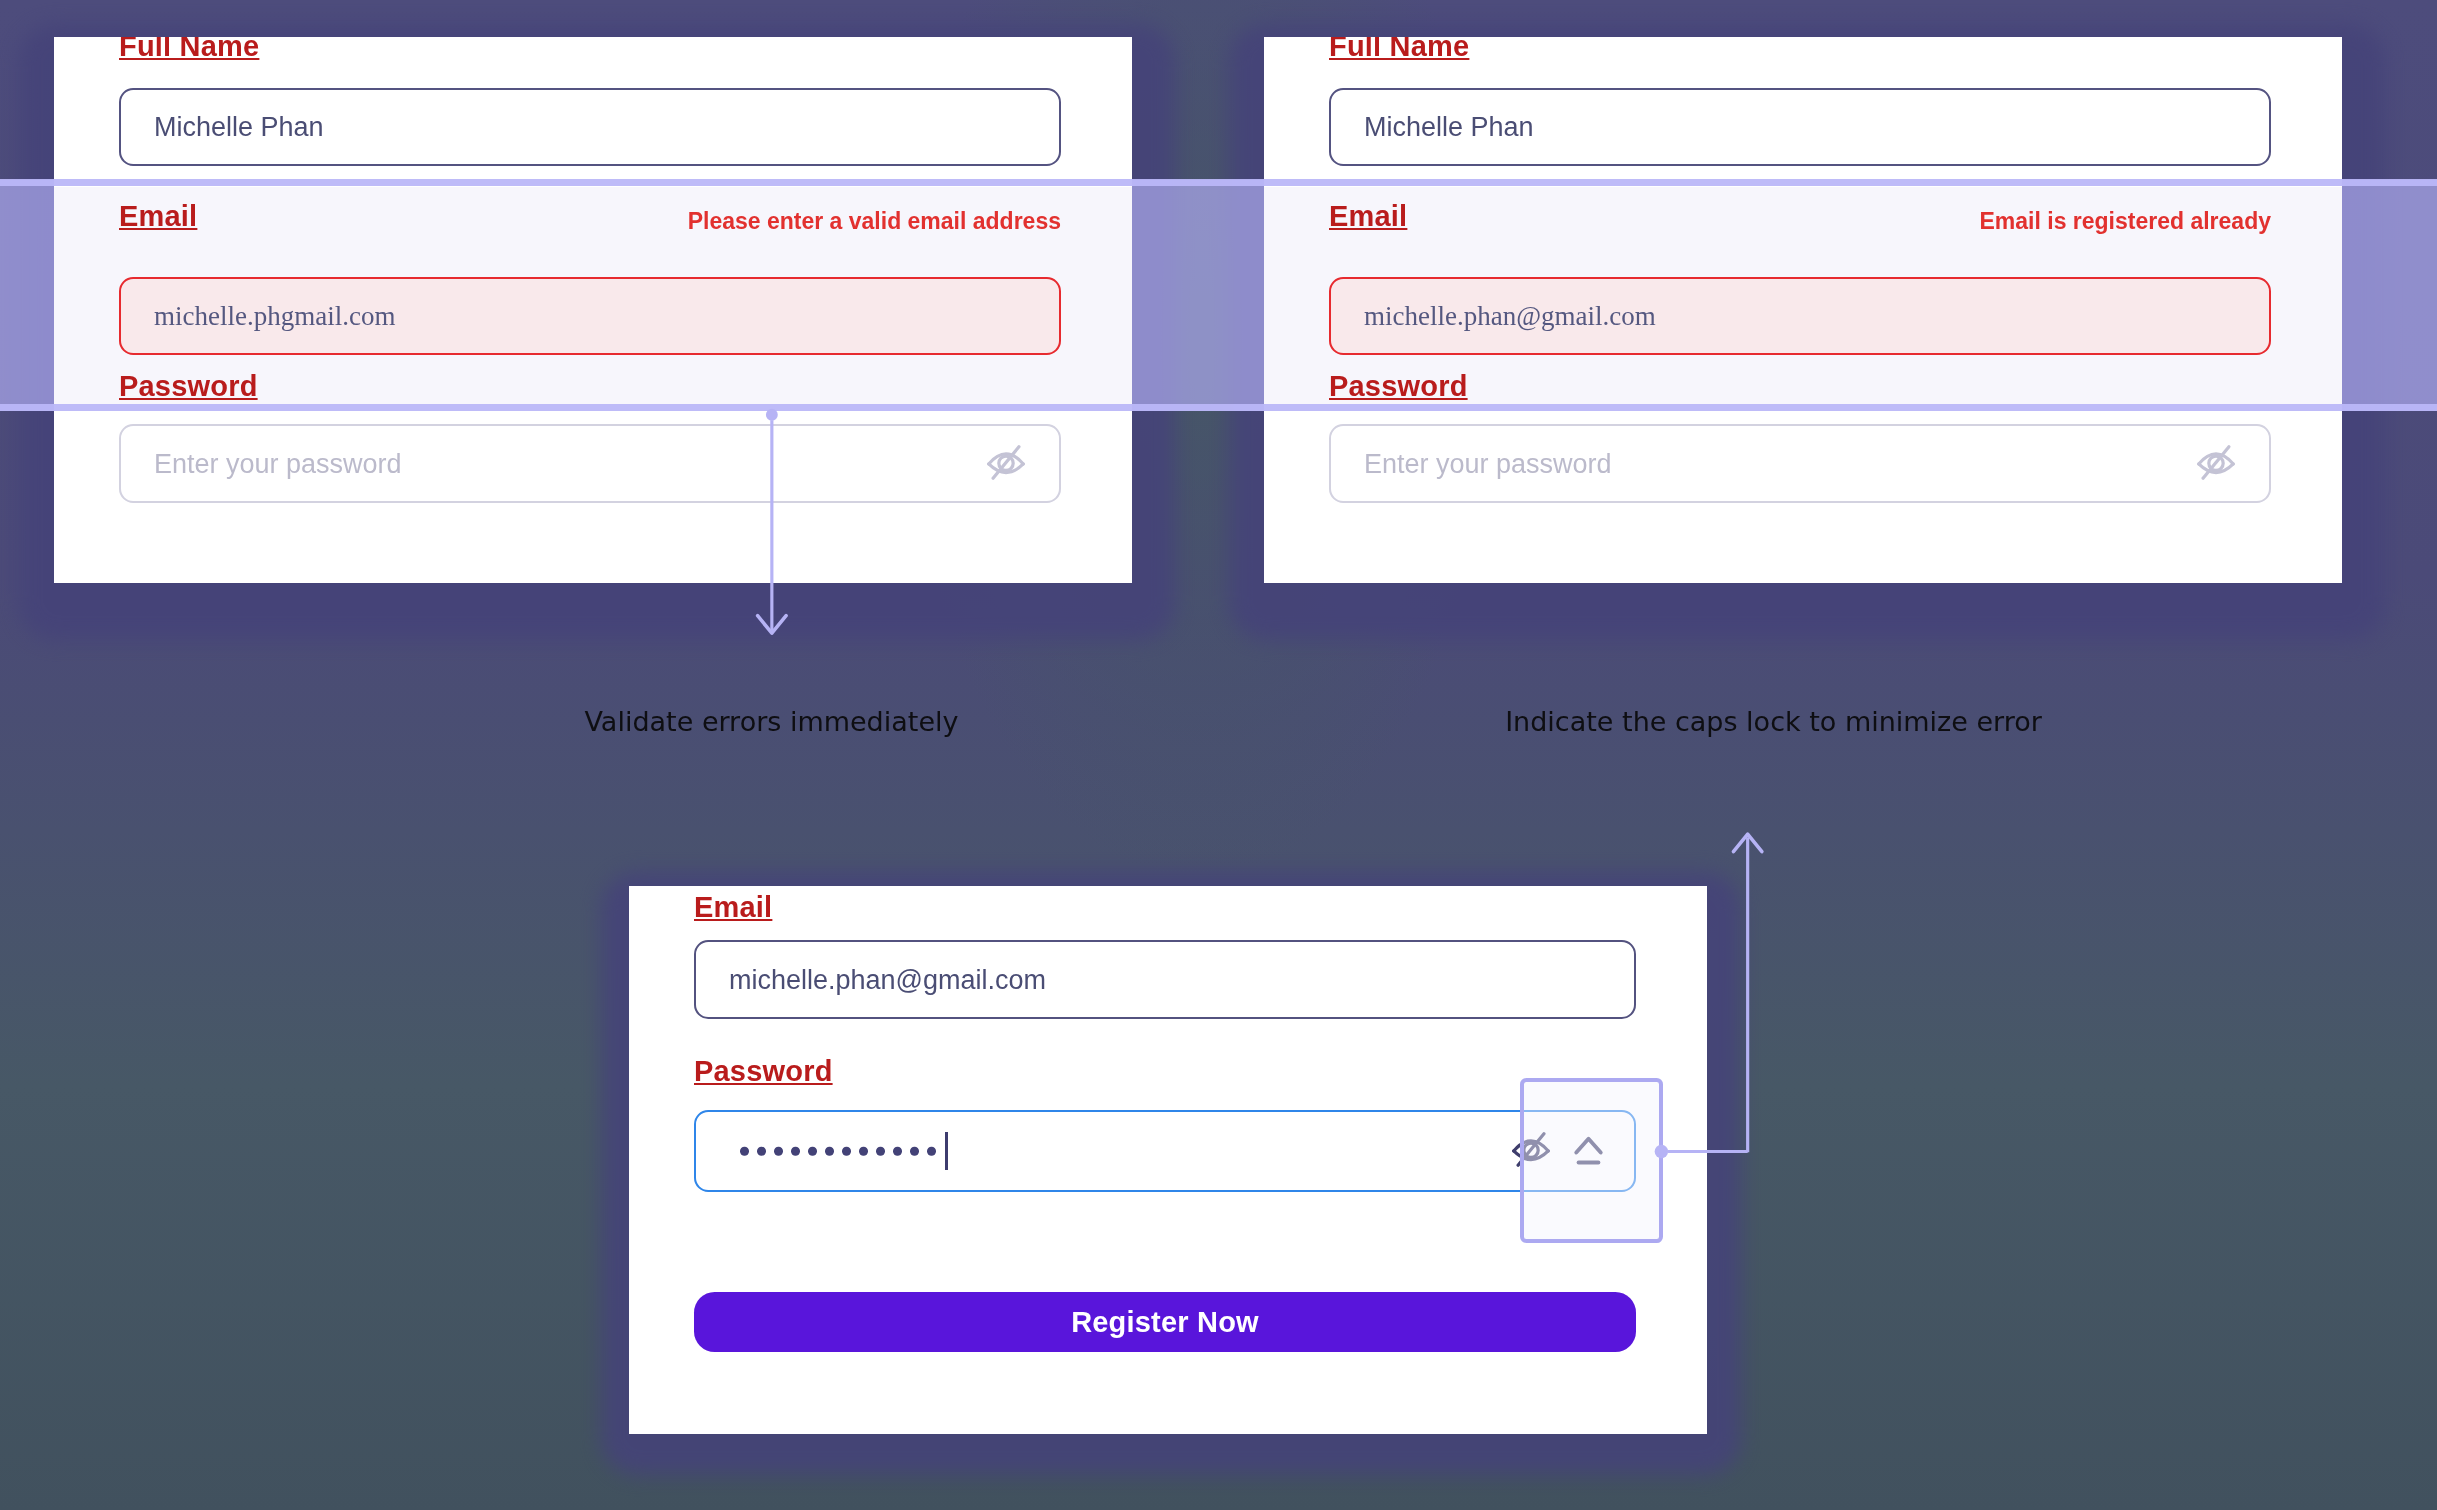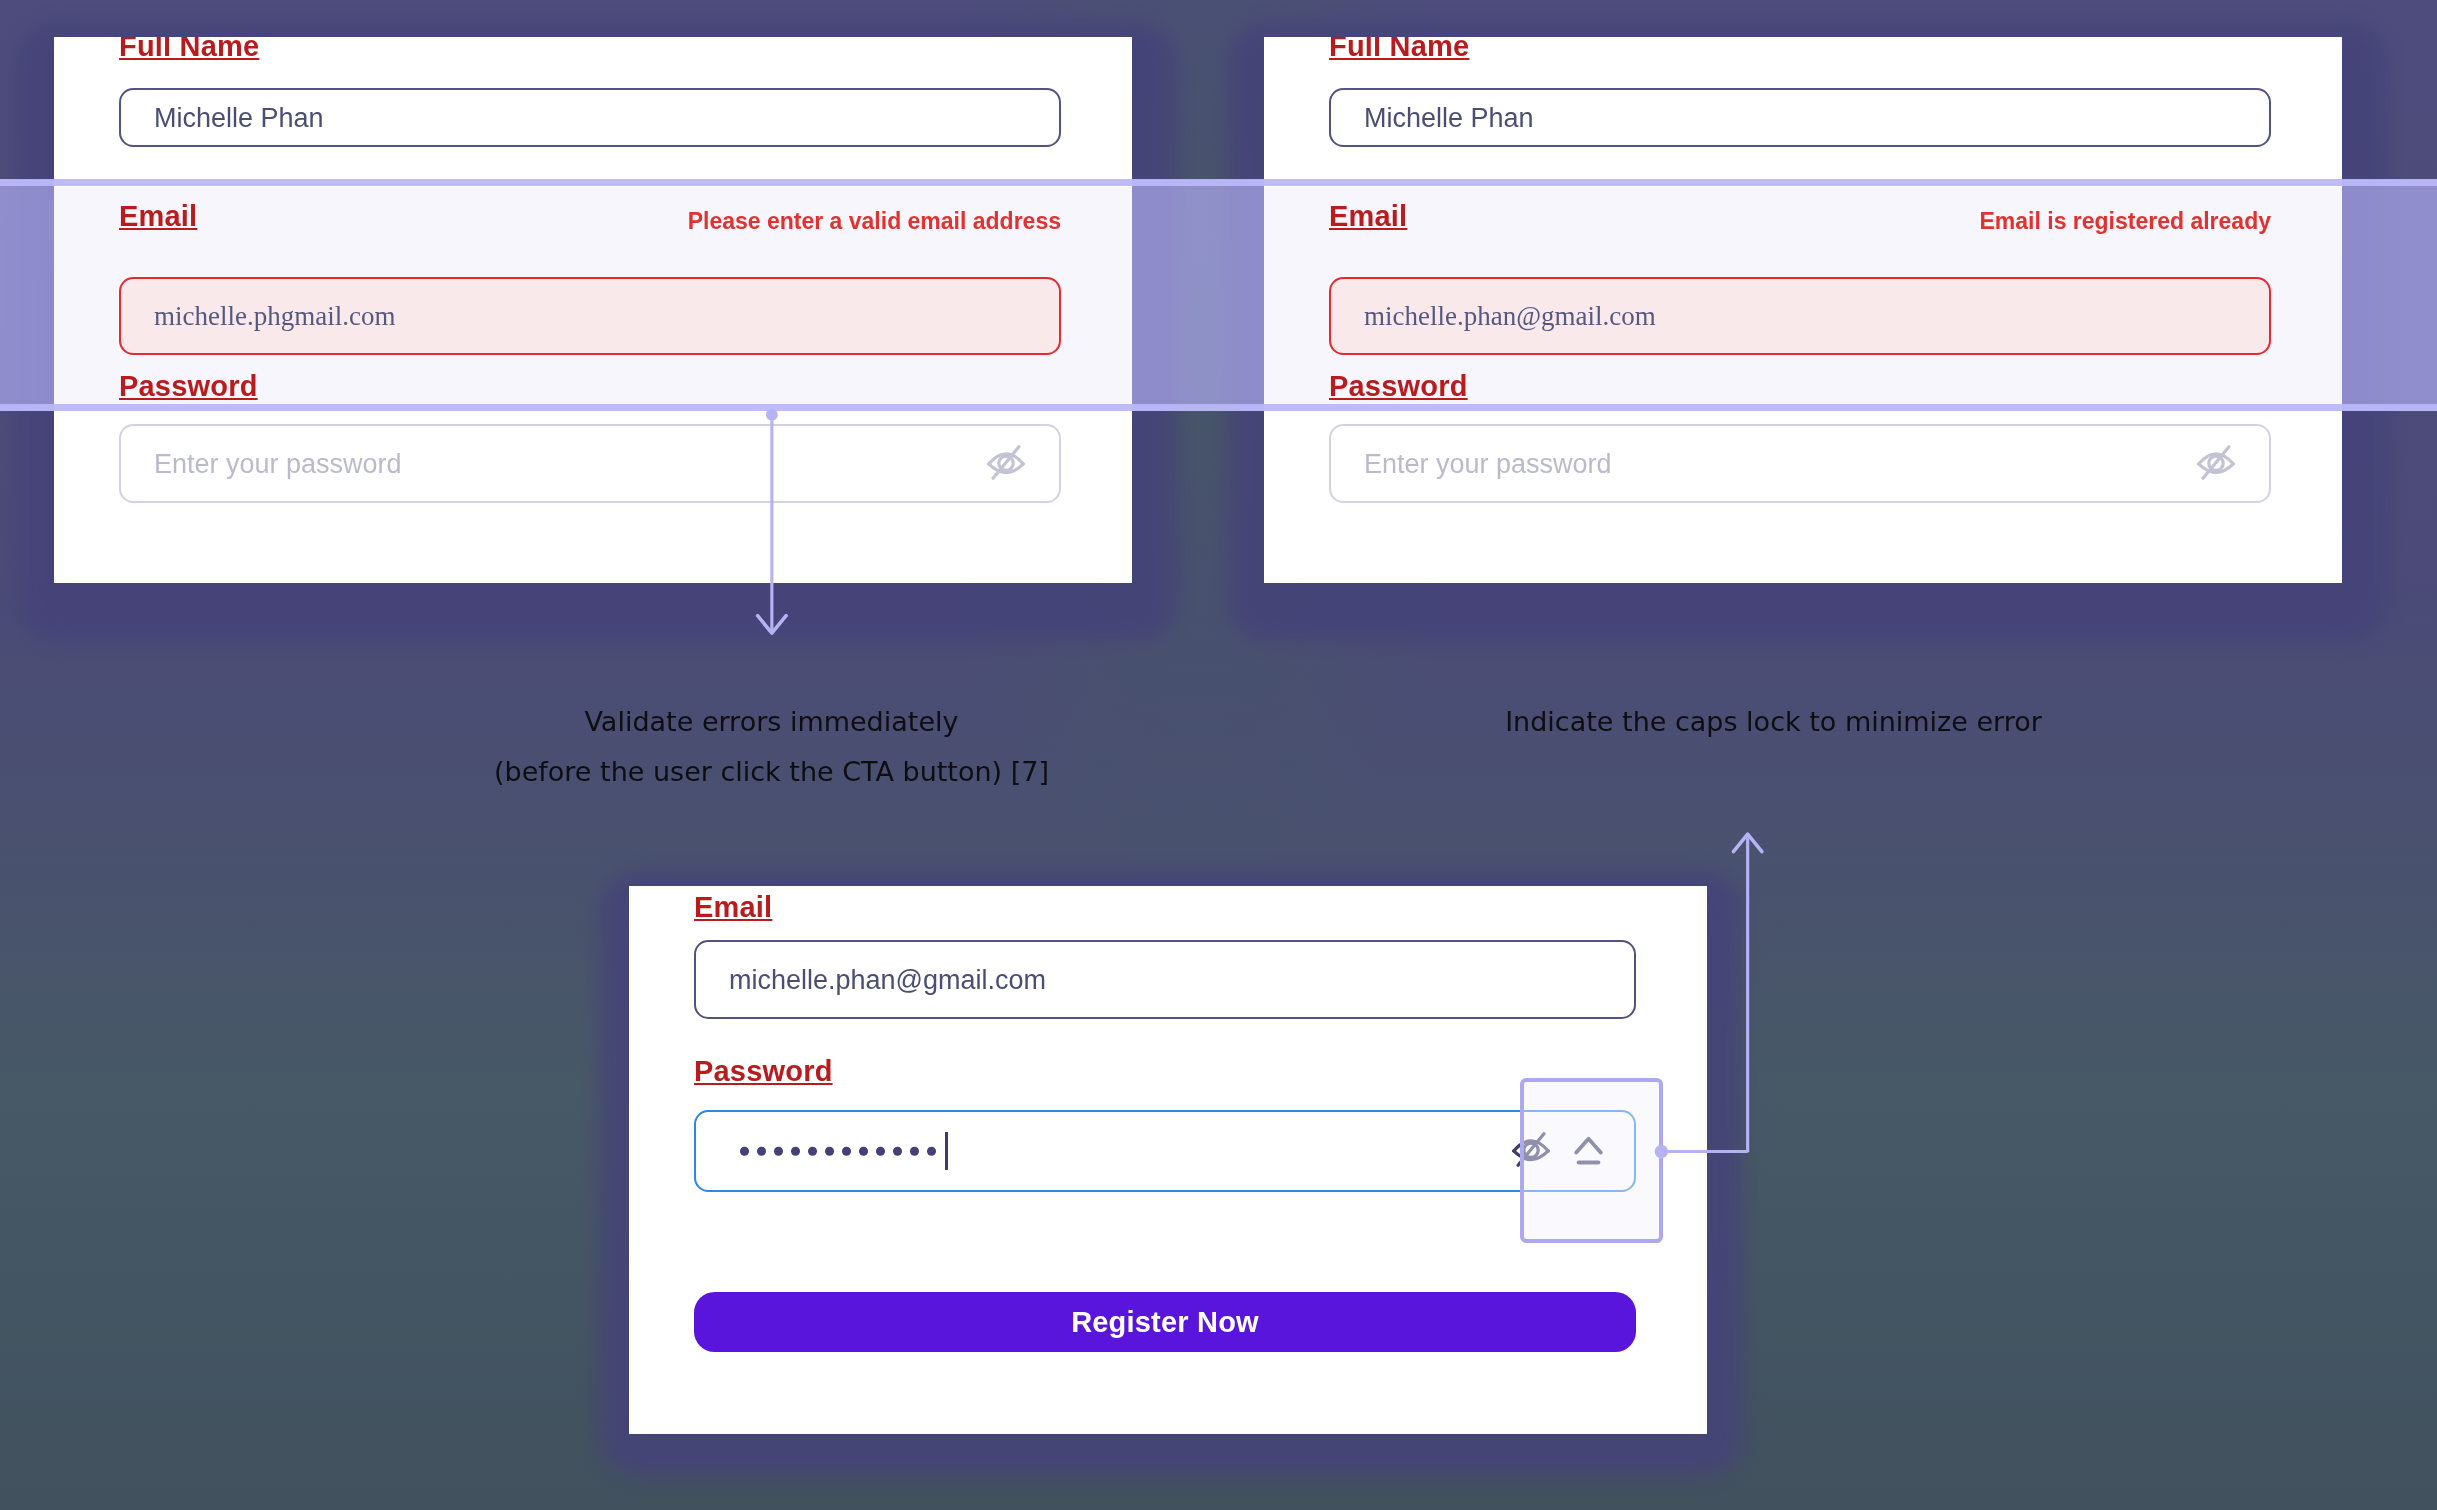--- a/index.html
+++ b/index.html
@@ -24,21 +24,21 @@
   .card-right{left:1264px;top:37px;width:1078px;height:546px;}
   .card-bottom{left:629px;top:886px;width:1078px;height:548px;}
   .row-highlight{position:absolute;left:0;right:0;top:150px;height:218px;background:#F7F6FC;}
   .field-label{position:absolute;left:65px;font-size:29px;font-weight:700;color:#b91c1c;letter-spacing:0.2px;text-decoration:underline;}
   .lbl-name{top:-7.1px;}
   .lbl-email{top:163px;}
   .lbl-pass{top:333px;}
   .error-msg{position:absolute;right:71px;top:171px;font-size:23px;font-weight:700;color:#E2312F;}
   .input{position:absolute;left:65px;width:942px;border-radius:14.2px;box-sizing:border-box;background:#fff;}
   .input .val{position:absolute;left:33px;top:50%;transform:translateY(-50%);font-size:27px;color:#4A4D74;white-space:nowrap;}
-  .in-name{top:51px;height:59px;border:2px solid #545381;}
+  .in-name{top:51px;height:78px;border:2px solid #545381;}
   .in-email-err{top:240px;height:78px;border:2.4px solid #E72A2F;background:#F9E9EB;font-family:Liberation Serif, serif;}
   .in-email-err .val{color:#555880;}
   .in-pass{top:387px;height:79px;border:2px solid #D3D2E0;}
   .in-pass .val{color:#BBBACB;}
   .eye{position:absolute;right:27px;top:50%;transform:translateY(-50%);}
   
   .card-bottom .lbl-email{top:4.7px;}
   .card-bottom .in-email{top:54px;height:79px;border:2px solid #53527F;}
   .card-bottom .lbl-pass{top:169px;}
   .in-pass-focus{top:224px;height:82px;border:2.8px solid #2F86E9;}
@@ -124,21 +124,20 @@
         </svg>
       </span>
     </div>
   </div>
 
   <div class="band-line top"></div>
   <div class="band-line bottom"></div>
 
   <div class="caption caption-left">
     <div>Validate errors immediately</div>
-    <div>(before the user click the CTA button) [7]</div>
   </div>
   <div class="caption caption-right">
     <div>Indicate the caps lock to minimize error</div>
   </div>
 
   <div class="card card-bottom">
     <div class="field-label lbl-email">Email</div>
     <div class="input in-email">
       <span class="val">michelle.phan@gmail.com</span>
     </div>

